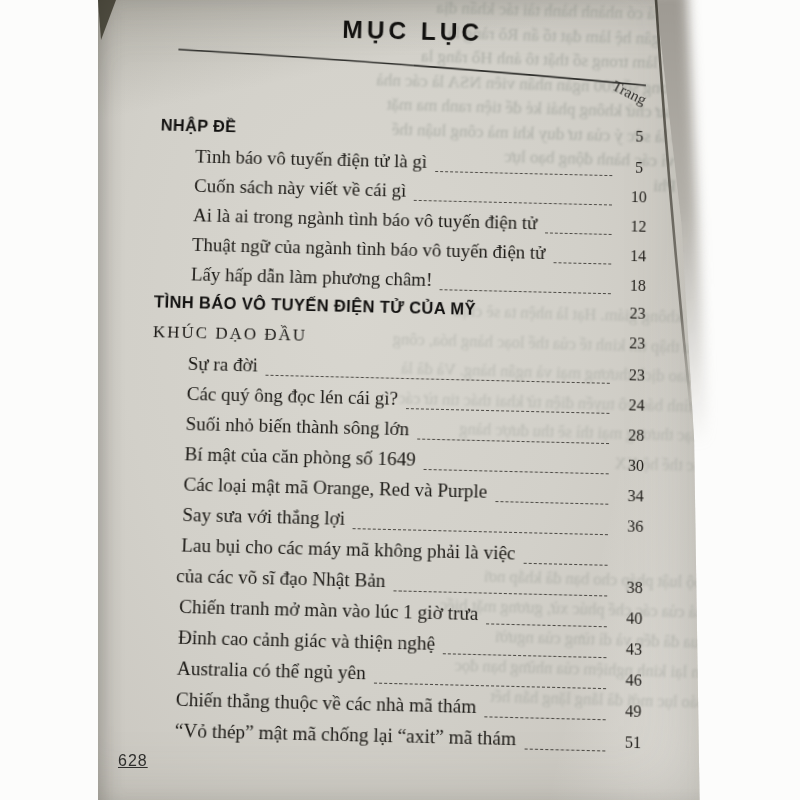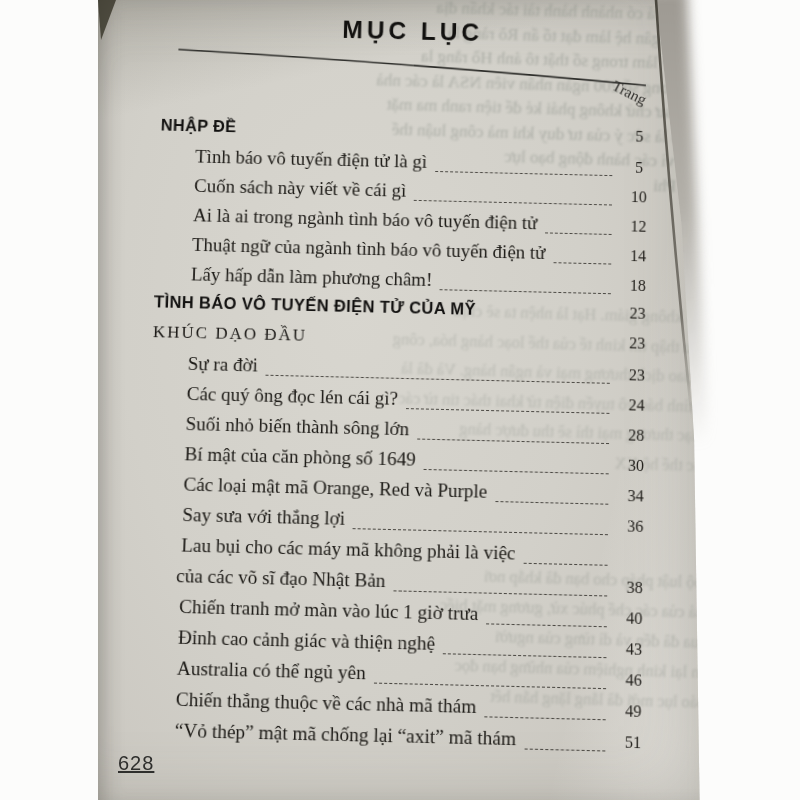--- a/index.html
+++ b/index.html
@@ -75,21 +75,21 @@
   .row.heading-sans .label{
     font-family:"Liberation Sans","DejaVu Sans",sans-serif;
     font-weight:700;font-size:16.5px;letter-spacing:.4px;color:#121110;
   }
   .row.heading-serif .label{
     font-size:17px;letter-spacing:2px;color:#1a1815;
   }
   .folio{
     position:absolute;left:118px;top:752px;
     font-family:"Liberation Sans","DejaVu Sans",sans-serif;
-    font-size:20px;color:#2f2f2d;letter-spacing:1px;text-decoration:underline;
+    font-size:16px;color:#2f2f2d;letter-spacing:1px;text-decoration:underline;
   }
 </style>
 </head>
 <body>
 
 <div class="edge-wedge"></div>
 
 <div class="page">
   <div class="bt bt-top">
       <div>tịch bảo lớn cầu cả có nhành hành tài tác khẩn địa</div>

